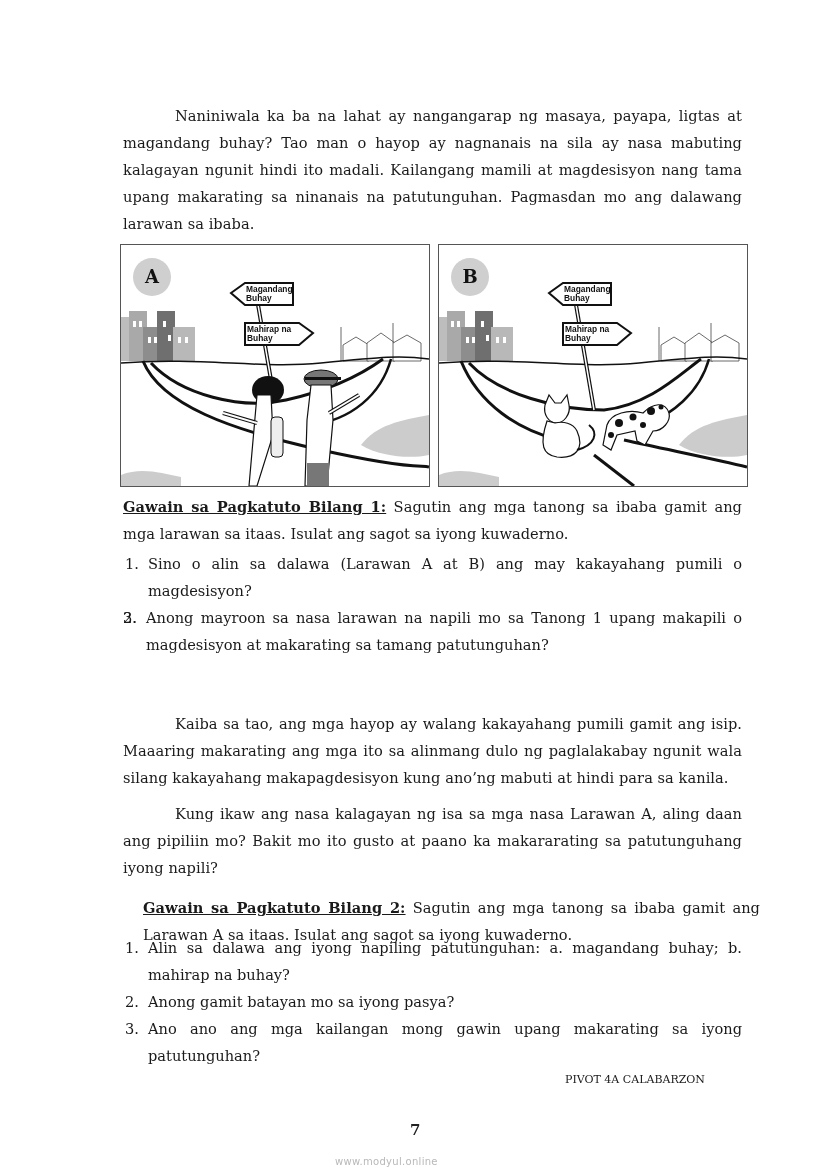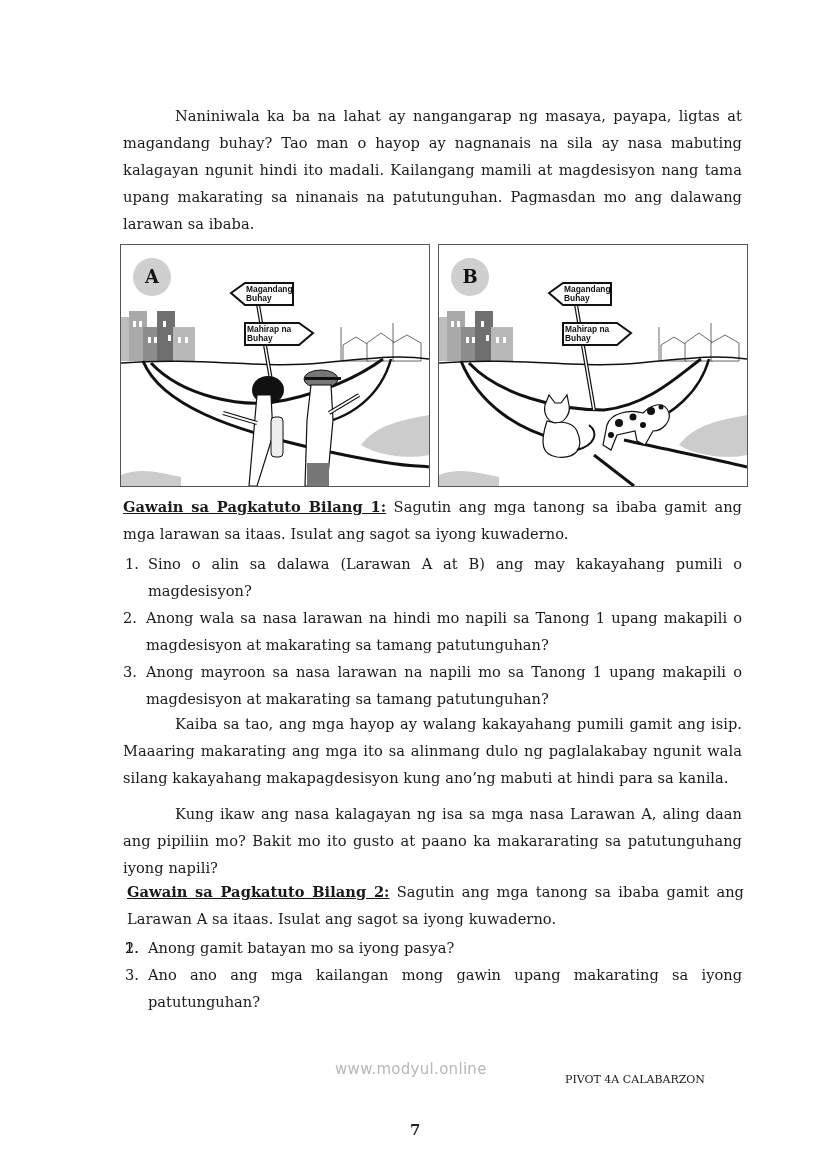--- a/index.html
+++ b/index.html
@@ -19,22 +19,22 @@
             background: #fff; overflow: hidden; }
   .figure svg { display: block; }
   .badge { position: absolute; left: 12px; top: 13px; width: 38px; height: 38px; border-radius: 50%;
            background: #cfcfcf; font-weight: bold; font-size: 18px; line-height: 38px; text-align: center;
            font-family: "DejaVu Serif", serif; color: #111; }
   .sign { position: absolute; font-family: "Liberation Sans", sans-serif; font-weight: bold;
           font-size: 8.4px; line-height: 8.5px; text-align: left; color: #111; }
 
   .footer { position: absolute; left: 565px; top: 1073px; font-size: 11px;
             font-family: "DejaVu Serif", serif; }
-  .watermark { position: absolute; left: 335px; top: 1060px; font-family: "DejaVu Sans", sans-serif;
-               font-size: 15px; color: #b8b8b8; letter-spacing: 0.3px; }
+  .watermark { position: absolute; left: 335px; top: 1156px; font-family: "DejaVu Sans", sans-serif;
+               font-size: 10px; color: #b8b8b8; letter-spacing: 0.3px; }
   .pagenum { position: absolute; left: 410px; top: 1121px; font-size: 15px; font-weight: bold; color: #222; }
 </style>
 </head>
 <body>
 
 <div class="page">
 
   <p class="text indent" style="top:102px; margin:0;">Naniniwala ka ba na lahat ay nangangarap ng masaya, payapa, ligtas at magandang buhay? Tao man o hayop ay nagnanais na sila ay nasa mabuting kalagayan ngunit hindi ito madali. Kailangang mamili at magdesisyon nang tama upang makarating sa ninanais na patutunguhan. Pagmasdan mo ang dalawang larawan sa ibaba.</p>
 
   <div class="figure" style="left:120px;">
@@ -163,34 +163,34 @@
       <div>Buhay</div>
     </div>
   </div>
 
   <p class="text" style="top:493px; margin:0;">
     <span class="bold">Gawain sa Pagkatuto Bilang 1:</span><span> Sagutin ang mga tanong sa ibaba gamit ang mga larawan sa itaas. Isulat ang sagot sa iyong kuwaderno.</span>
   </p>
 
   <ol class="list" style="top:550px;">
     <li><span class="num">1.</span><span>Sino o alin sa dalawa (Larawan A at B) ang may kakayahang pumili o magdesisyon?</span></li>
-    <li class="nopad" style="padding-left:23px;"><span class="num" style="left:0;">2.</span><span>Anong wala sa nasa larawan na hindi mo napili sa Tanong 1 upang makapili o magdesisyon at makarating sa tamang patutunguhan?</span></li>
+    <li class="nopad" style="padding-left:23px;"><span class="num" style="left:0;">2.</span></li>
     <li style="padding-left:23px;"><span class="num" style="left:0;">3.</span><span>Anong mayroon sa nasa larawan na napili mo sa Tanong 1 upang makapili o magdesisyon at makarating sa tamang patutunguhan?</span></li>
   </ol>
 
   <p class="text indent" style="top:800px; margin:0;">Kung ikaw ang nasa kalagayan ng isa sa mga nasa Larawan A, aling daan ang pipiliin mo? Bakit mo ito gusto at paano ka makararating sa patutunguhang iyong napili?</p>
 
   <p class="text indent" style="top:710px; margin:0;">Kaiba sa tao, ang mga hayop ay walang kakayahang pumili gamit ang isip. Maaaring makarating ang mga ito sa alinmang dulo ng paglalakabay ngunit wala silang kakayahang makapagdesisyon kung ano’ng mabuti at hindi para sa kanila.</p>
 
-  <p class="text" style="top:878px; left:127px; width:617px; margin:0;">
+  <p class="text" style="top:878px; left:127px; width:617px; margin:16px;">
     <span class="bold">Gawain sa Pagkatuto Bilang 2:</span><span> Sagutin ang mga tanong sa ibaba gamit ang Larawan A sa itaas. Isulat ang sagot sa iyong kuwaderno.</span>
   </p>
 
   <ol class="list" style="top:934px;">
-    <li><span class="num">1.</span></li>
+    <li><span class="num">1.</span><span>Alin sa dalawa ang iyong napiling patutunguhan: a. magandang buhay; b. mahirap na buhay?</span></li>
     <li><span class="num">2.</span><span>Anong gamit batayan mo sa iyong pasya?</span></li>
     <li><span class="num">3.</span><span>Ano ano ang mga kailangan mong gawin upang makarating sa iyong patutunguhan?</span></li>
   </ol>
 
   <div class="footer">PIVOT 4A CALABARZON</div>
   <div class="watermark">www.modyul.online</div>
   <div class="pagenum">7</div>
 </div>
 
 </body></html>

